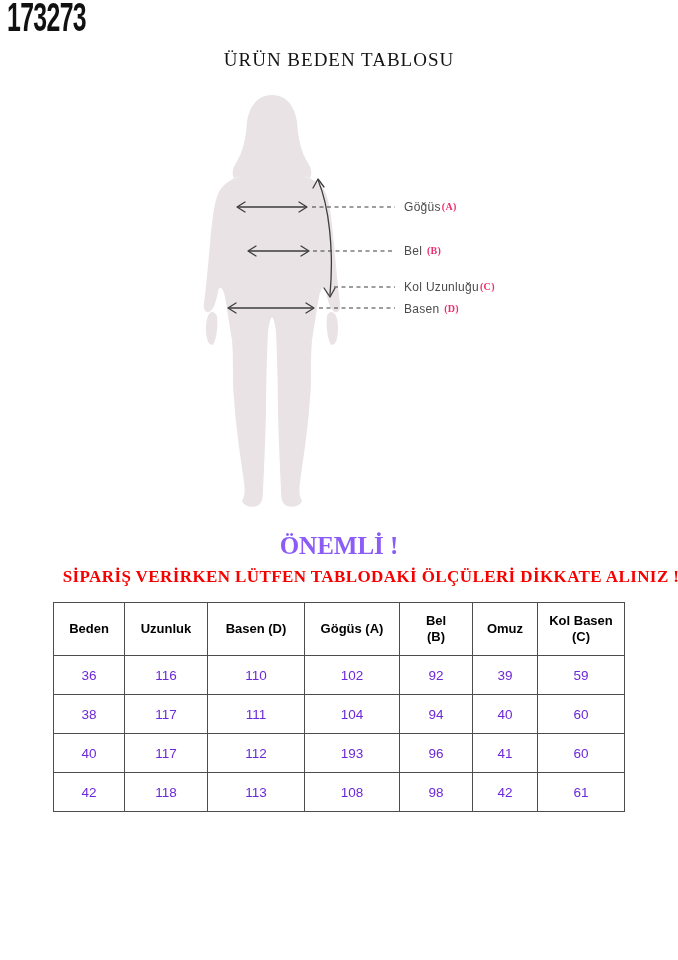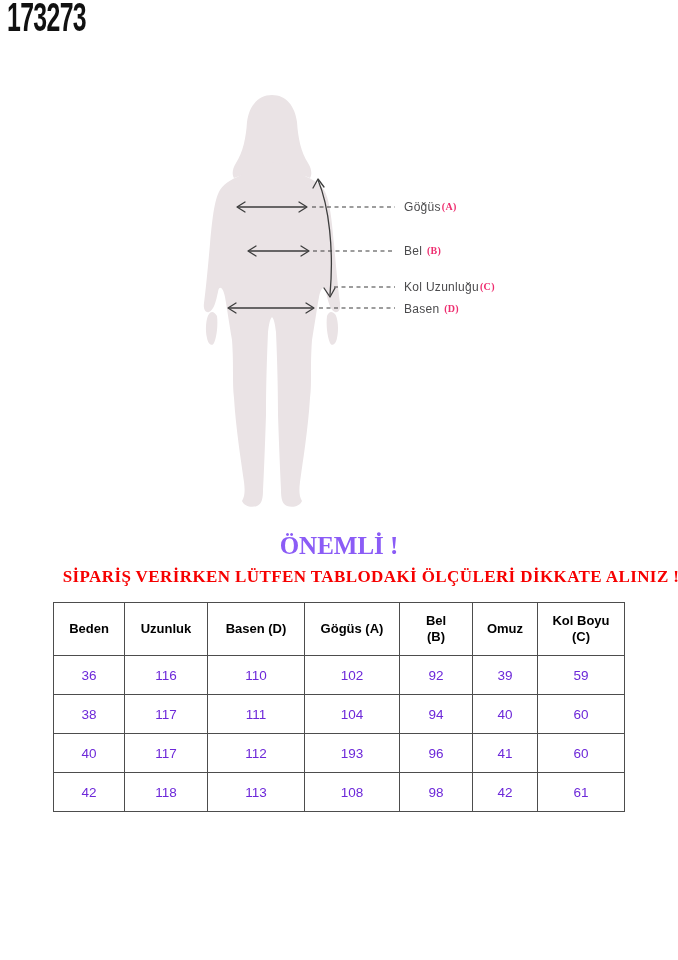--- a/index.html
+++ b/index.html
@@ -70,20 +70,21 @@
   }
   .size-table th .hl { display:block; line-height:16px; }
 </style>
 </head>
 <body>
 
 <div class="page">
 
   <div class="product-code">173273</div>
 
+  <div class="page-title">ÜRÜN BEDEN TABLOSU</div>
 
   <svg class="figure-svg" viewBox="0 0 678 520" xmlns="http://www.w3.org/2000/svg" aria-hidden="true">
 
     <path fill="#eae3e5" d="
       M 272,95
       C 286,95 295,106 297,122
       C 298,138 301,152 308,163
       C 312,169 312,175 310,178
       C 300,174 288,172 272,172
       C 256,172 244,174 234,178
@@ -214,21 +215,21 @@
           </th>
         <th>
             <span class="hl">Bel</span>
             <span class="hl">(B)</span>
           </th>
         <th>
             <span class="hl">Omuz</span>
             <span class="hl"></span>
           </th>
         <th>
-            <span class="hl">Kol Boyu</span>
+            <span class="hl">Kol Basen</span>
             <span class="hl">(C)</span>
           </th>
       </tr>
     </thead>
     <tbody>
       <tr>
         <td>36</td>
         <td>116</td>
         <td>110</td>
         <td>102</td>

